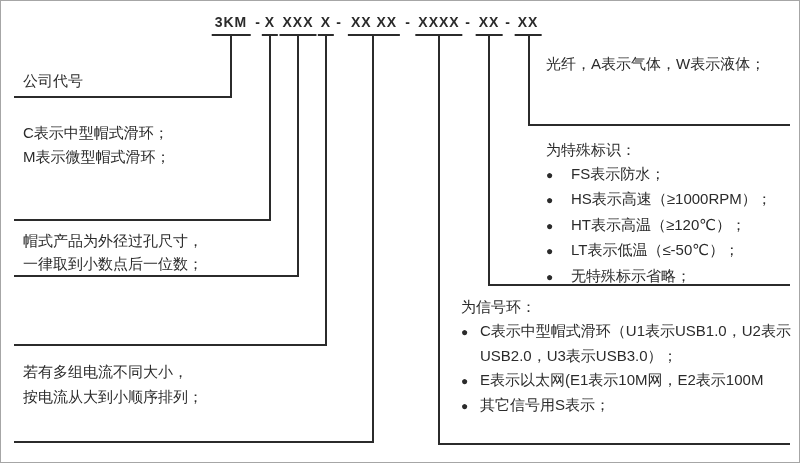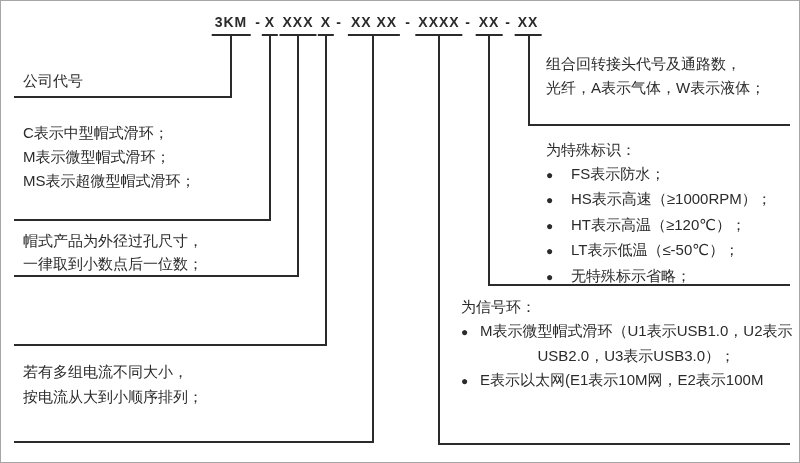--- a/index.html
+++ b/index.html
@@ -32,21 +32,21 @@
   .hline{position:absolute;height:2px;background:var(--ink);}
   
   .tblock{position:absolute;font-size:15px;white-space:nowrap;}
   .lh23 .tline{line-height:23px;}
   .lh24 .tline{line-height:24px;}
   .lh25 .tline{line-height:25px;}
   .lh235 .tline{line-height:23.5px;}
   .bullet{display:inline-block;font-size:12px;}
   .b-special{width:25px;}
   .b-signal{width:19px;}
-  .indent{padding-left:19px;text-align:center;}
+  .indent{padding-left:19px;}
 </style>
 </head>
 <body>
 
 <div class="canvas">
 
   <div>
     <span class="part seg" style="left:230px">3KM</span>
     <span class="part sep" style="left:257px">-</span>
     <span class="part seg" style="left:269px">X</span>
@@ -86,50 +86,49 @@
   <div class="vline" style="left:527px;top:35px;height:90px"></div>
   <div class="hline" style="left:527px;top:123px;width:262px"></div>
 
   <div class="tblock lh23" style="left:22px;top:68px">
     <div class="tline">公司代号</div>
   </div>
 
   <div class="tblock lh24" style="left:22px;top:120px">
     <div class="tline">C表示中型帽式滑环；</div>
     <div class="tline">M表示微型帽式滑环；</div>
-    <div class="tline">MS表示超微型帽式滑环；</div>
   </div>
 
   <div class="tblock lh23" style="left:22px;top:228px">
     <div class="tline">帽式产品为外径过孔尺寸，</div>
     <div class="tline">一律取到小数点后一位数；</div>
   </div>
 
   <div class="tblock lh24" style="left:22px;top:291px">
   </div>
 
   <div class="tblock lh25" style="left:22px;top:358px">
     <div class="tline">若有多组电流不同大小，</div>
     <div class="tline">按电流从大到小顺序排列；</div>
   </div>
 
   <div class="tblock lh235" style="left:545px;top:51px">
-    <div class="tline">组合回转接头代号及通路数，</div>
     <div class="tline">光纤，A表示气体，W表示液体；</div>
   </div>
 
   <div class="tblock lh235" style="left:545px;top:137px">
     <div class="tline">为特殊标识：</div>
     <div class="tline"><span class="bullet b-special">●</span><span>FS表示防水；</span></div>
     <div class="tline"><span class="bullet b-special">●</span><span>HS表示高速（≥1000RPM）；</span></div>
     <div class="tline"><span class="bullet b-special">●</span><span>HT表示高温（≥120℃）；</span></div>
     <div class="tline"><span class="bullet b-special">●</span><span>LT表示低温（≤-50℃）；</span></div>
     <div class="tline"><span class="bullet b-special">●</span><span>无特殊标示省略；</span></div>
   </div>
 
   <div class="tblock lh235" style="left:460px;top:294px">
     <div class="tline">为信号环：</div>
-    <div class="tline"><span class="bullet b-signal">●</span><span>M表示微型帽式滑环（U1表示USB1.0，U2表示</span></div>
+    <div class="tline"><span class="bullet b-signal">●</span><span>C表示中型帽式滑环（U1表示USB1.0，U2表示</span></div>
     <div class="tline indent"><span>USB2.0，U3表示USB3.0）；</span></div>
     <div class="tline"><span class="bullet b-signal">●</span><span>E表示以太网(E1表示10M网，E2表示100M</span></div>
+    <div class="tline"><span class="bullet b-signal">●</span><span>其它信号用S表示；</span></div>
   </div>
 
 </div>
 
 </body></html>

